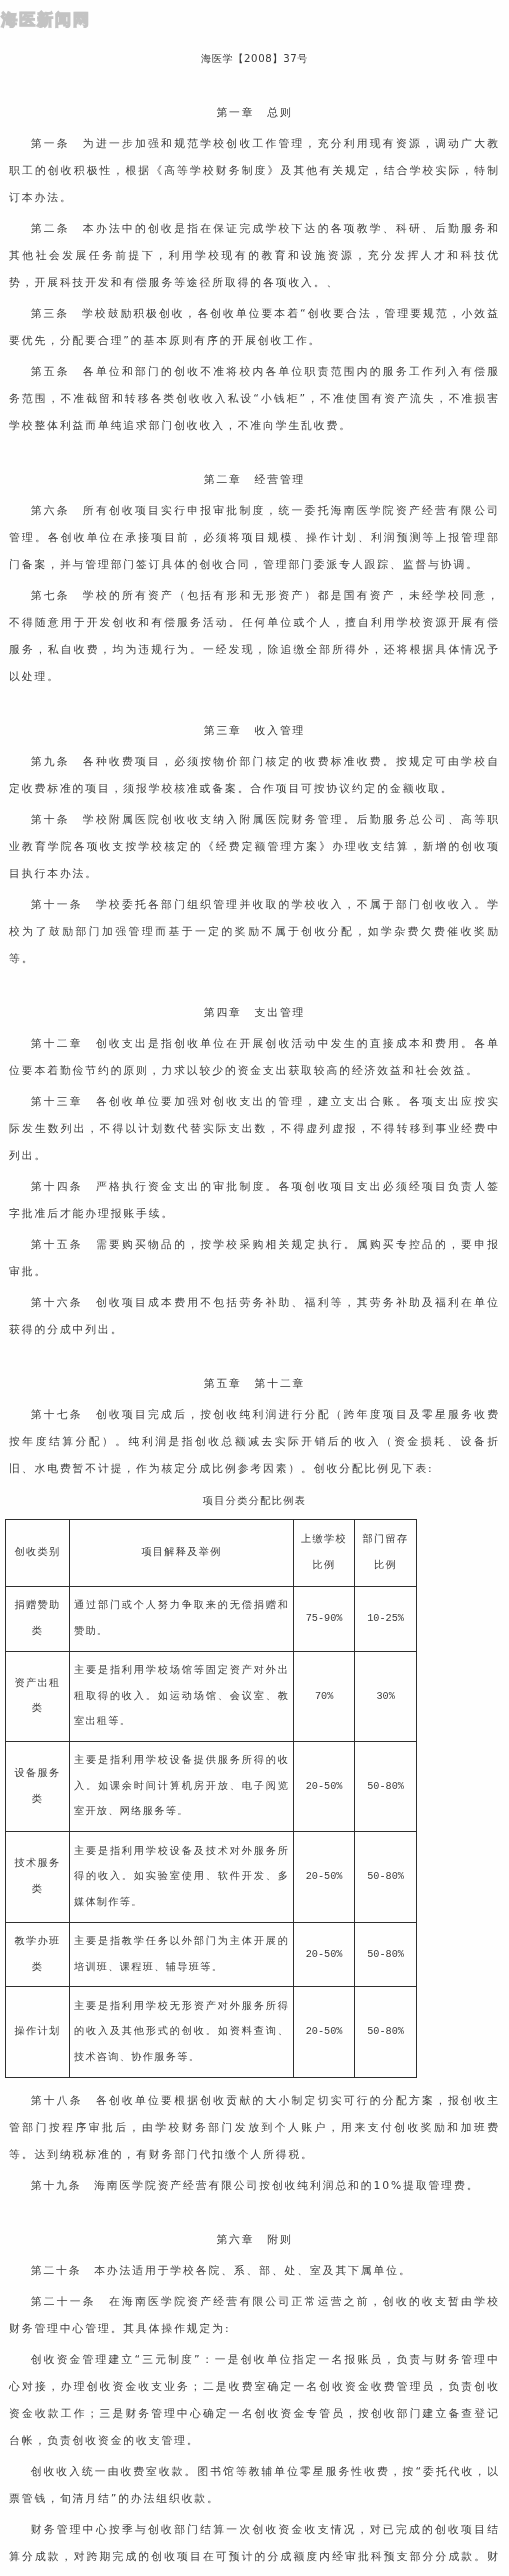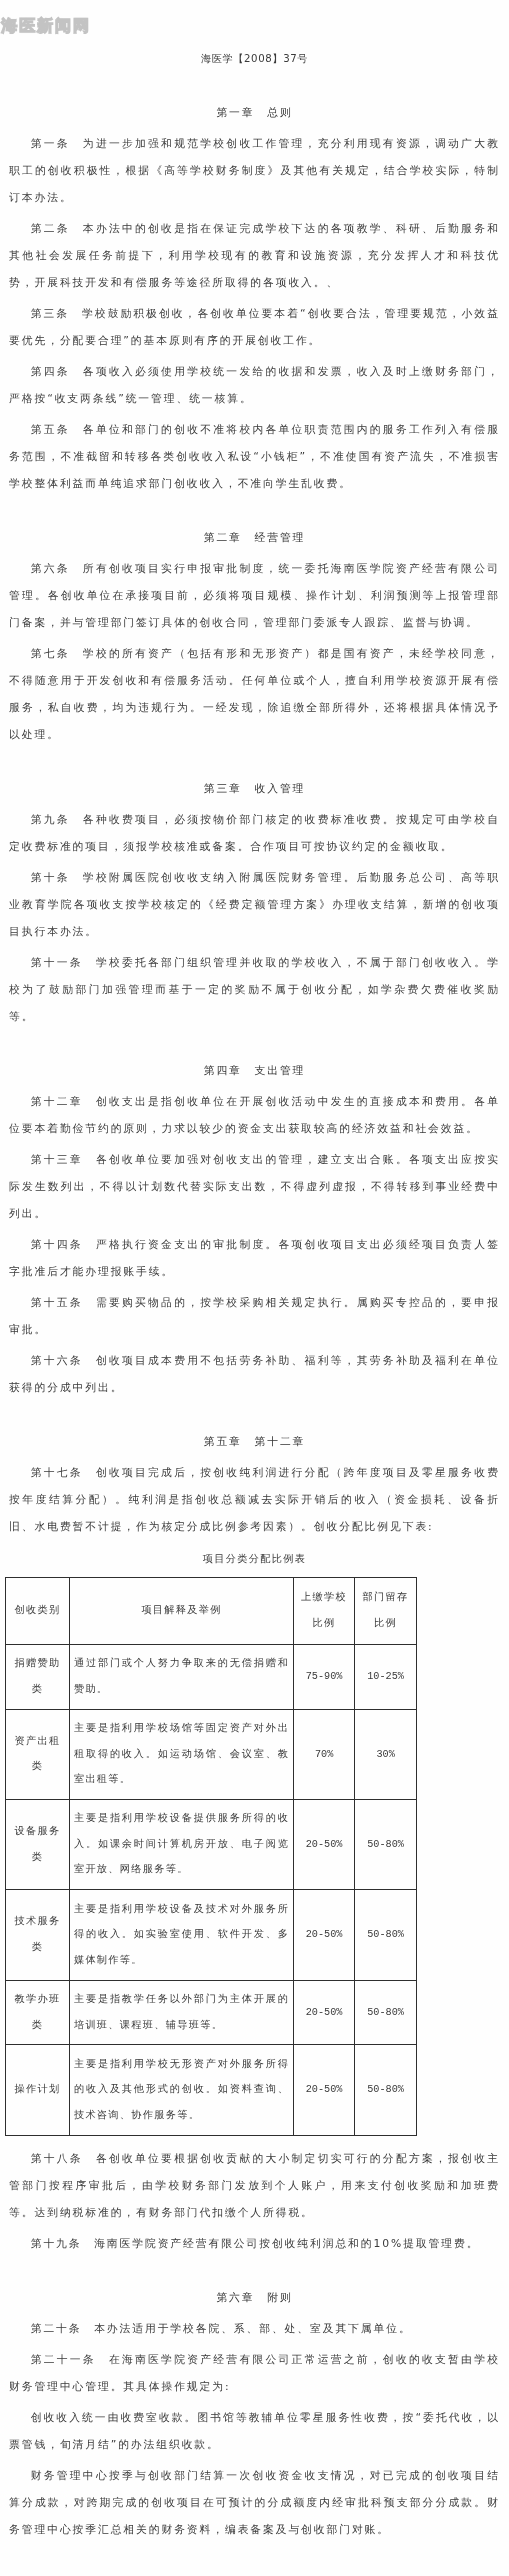--- a/index.html
+++ b/index.html
@@ -9,21 +9,21 @@
     min-height:2576px;
     box-sizing:border-box;
     background:#fefefe;
     color:#3a3a3a;
     font-family:"DejaVu Sans","Liberation Sans",sans-serif;
     padding:9px 5.1px 25.5px 5.1px;
     overflow:hidden;
   }
   .watermark{
     position:absolute;
-    top:16px;left:1.3px;
+    top:10px;left:1.3px;
     font-size:16px;
     font-weight:bold;
     letter-spacing:1.9px;
     color:#ffffff;
     -webkit-text-stroke:1.3px #c3c3c3;
     text-shadow:0 0 1.3px #d6d6d6;
     user-select:none;
   }
   .title{
     margin:6.4px 0 0 0;
@@ -92,21 +92,20 @@
 <body>
 
 <div class="page">
   <div class="watermark">海医新闻网</div>
   <div class="docnum">海医学【2008】37号</div>
   <div id="content">
       <div class="chapter">第一章　总则</div>
       <p class="para">第一条　为进一步加强和规范学校创收工作管理，充分利用现有资源，调动广大教职工的创收积极性，根据《高等学校财务制度》及其他有关规定，结合学校实际，特制订本办法。</p>
       <p class="para">第二条　本办法中的创收是指在保证完成学校下达的各项教学、科研、后勤服务和其他社会发展任务前提下，利用学校现有的教育和设施资源，充分发挥人才和科技优势，开展科技开发和有偿服务等途径所取得的各项收入。、</p>
       <p class="para">第三条　学校鼓励积极创收，各创收单位要本着“创收要合法，管理要规范，小效益要优先，分配要合理”的基本原则有序的开展创收工作。</p>
-      <p class="para">第四条　各项收入必须使用学校统一发给的收据和发票，收入及时上缴财务部门，严格按“收支两条线”统一管理、统一核算。</p>
       <p class="para">第五条　各单位和部门的创收不准将校内各单位职责范围内的服务工作列入有偿服务范围，不准截留和转移各类创收收入私设“小钱柜”，不准使国有资产流失，不准损害学校整体利益而单纯追求部门创收收入，不准向学生乱收费。</p>
       <div class="chapter">第二章　经营管理</div>
       <p class="para">第六条　所有创收项目实行申报审批制度，统一委托海南医学院资产经营有限公司管理。各创收单位在承接项目前，必须将项目规模、操作计划、利润预测等上报管理部门备案，并与管理部门签订具体的创收合同，管理部门委派专人跟踪、监督与协调。</p>
       <p class="para">第七条　学校的所有资产（包括有形和无形资产）都是国有资产，未经学校同意，不得随意用于开发创收和有偿服务活动。任何单位或个人，擅自利用学校资源开展有偿服务，私自收费，均为违规行为。一经发现，除追缴全部所得外，还将根据具体情况予以处理。</p>
       <div class="chapter">第三章　收入管理</div>
       <p class="para">第九条　各种收费项目，必须按物价部门核定的收费标准收费。按规定可由学校自定收费标准的项目，须报学校核准或备案。合作项目可按协议约定的金额收取。</p>
       <p class="para">第十条　学校附属医院创收收支纳入附属医院财务管理。后勤服务总公司、高等职业教育学院各项收支按学校核定的《经费定额管理方案》办理收支结算，新增的创收项目执行本办法。</p>
       <p class="para">第十一条　学校委托各部门组织管理并收取的学校收入，不属于部门创收收入。学校为了鼓励部门加强管理而基于一定的奖励不属于创收分配，如学杂费欠费催收奖励等。</p>
       <div class="chapter">第四章　支出管理</div>
       <p class="para">第十二章　创收支出是指创收单位在开展创收活动中发生的直接成本和费用。各单位要本着勤俭节约的原则，力求以较少的资金支出获取较高的经济效益和社会效益。</p>
@@ -169,17 +168,18 @@
             <td class="ratio">20-50%</td>
             <td class="ratio">50-80%</td>
           </tr>
         </tbody>
       </table>
       <p class="para">第十八条　各创收单位要根据创收贡献的大小制定切实可行的分配方案，报创收主管部门按程序审批后，由学校财务部门发放到个人账户，用来支付创收奖励和加班费等。达到纳税标准的，有财务部门代扣缴个人所得税。</p>
       <p class="para">第十九条　海南医学院资产经营有限公司按创收纯利润总和的10%提取管理费。</p>
       <div class="chapter">第六章　附则</div>
       <p class="para">第二十条　本办法适用于学校各院、系、部、处、室及其下属单位。</p>
       <p class="para">第二十一条　在海南医学院资产经营有限公司正常运营之前，创收的收支暂由学校财务管理中心管理。其具体操作规定为:</p>
+      <p class="para">创收资金管理建立“三元制度”：一是创收单位指定一名报账员，负责与财务管理中心对接，办理创收资金收支业务；二是收费室确定一名创收资金收费管理员，负责创收资金收款工作；三是财务管理中心确定一名创收资金专管员，按创收部门建立备查登记台帐，负责创收资金的收支管理。</p>
       <p class="para">创收收入统一由收费室收款。图书馆等教辅单位零星服务性收费，按“委托代收，以票管钱，旬清月结”的办法组织收款。</p>
       <p class="para">财务管理中心按季与创收部门结算一次创收资金收支情况，对已完成的创收项目结算分成款，对跨期完成的创收项目在可预计的分成额度内经审批科预支部分分成款。财务管理中心按季汇总相关的财务资料，编表备案及与创收部门对账。</p>
     </div>
 </div>
 
 
 </body></html>

